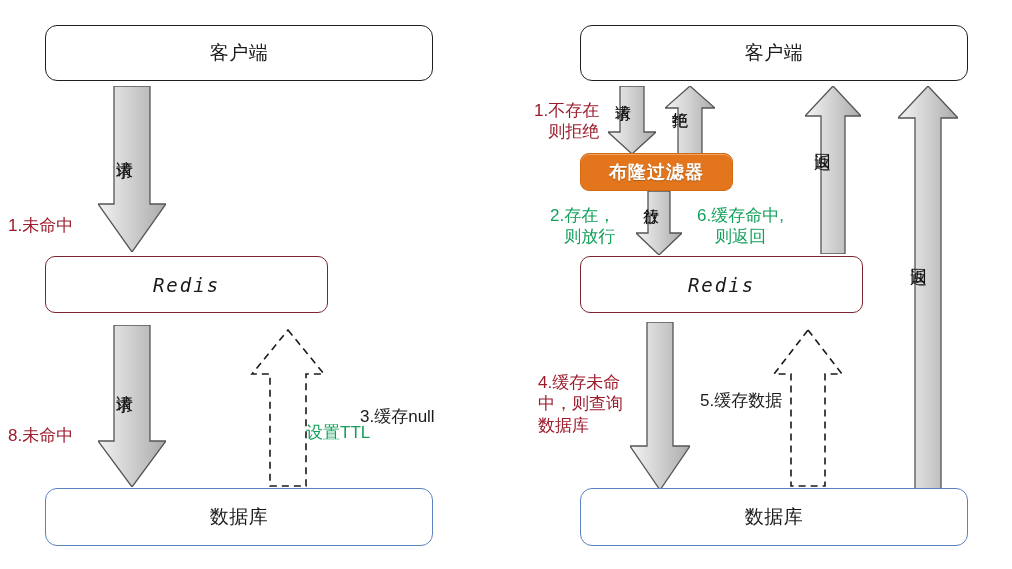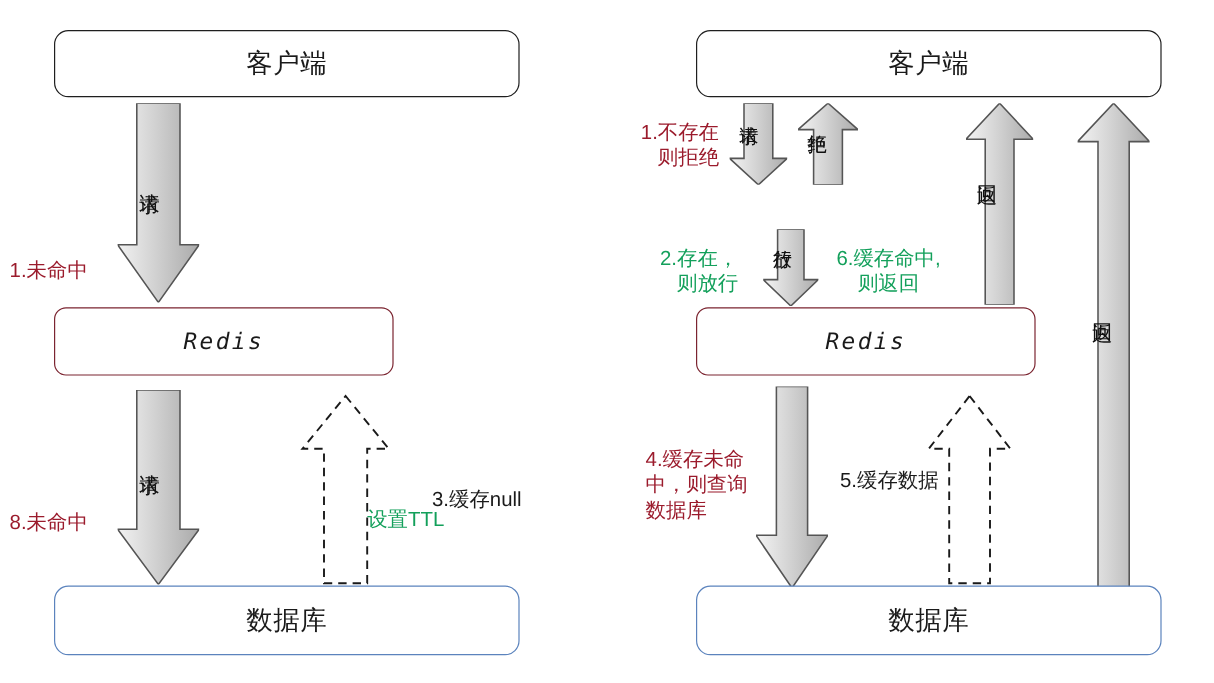--- a/index.html
+++ b/index.html
@@ -23,21 +23,21 @@
     position: absolute;
     box-sizing: border-box;
     display: flex;
     align-items: center;
     justify-content: center;
     background: #ffffff;
     border-radius: 12px;
     z-index: 5;
   }
   .node .node-label {
-    font-size: 22px;
+    font-size: 19px;
     color: #1a1a1a;
     letter-spacing: 0.5px;
   }
   .node.client   { border: 1.6px solid #1f1f1f; }
   .node.redis    { border: 1.6px solid #7b2430; border-radius: 10px; font-style: italic; }
   .node.redis .node-label {
     font-family: "DejaVu Sans Mono", "Liberation Mono", monospace;
     font-size: 19px;
     letter-spacing: 2px;
   }
@@ -178,20 +178,23 @@
         </linearGradient>
       </defs>
       <polygon points="25,0 50,22 37,22 37,68 13,68 13,22 0,22" fill="url(#gr2)" stroke="#555555" stroke-width="1.3"></polygon>
     </svg>
   </div>
   <div class="arrow-text" style="left:672px; top:100px; font-size:16px;">拒绝</div>
 
   <div class="note red right" style="left:512px; top:100px;">1.不存在
 则拒绝</div>
 
+  <div class="node bloom" style="left:580px; top:153px; width:153px; height:38px;">
+    <span class="node-label">布隆过滤器</span>
+  </div>
 
   <div class="arrow" style="left:636px; top:191px; width:46px; height:64px;">
     <svg viewBox="0 0 46 64" preserveAspectRatio="none" aria-hidden="true">
       <defs>
         <linearGradient id="gr3" x1="0" y1="0" x2="1" y2="0">
           <stop offset="0%" stop-color="#f4f4f4"></stop>
           <stop offset="45%" stop-color="#d4d4d4"></stop>
           <stop offset="100%" stop-color="#ababab"></stop>
         </linearGradient>
       </defs>

